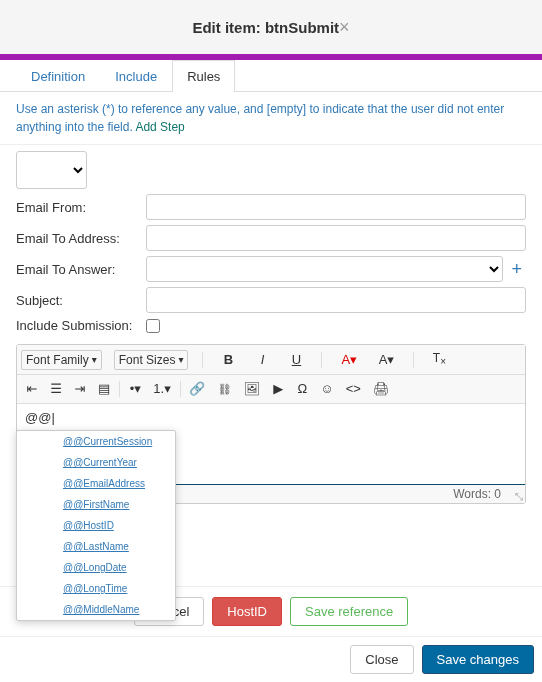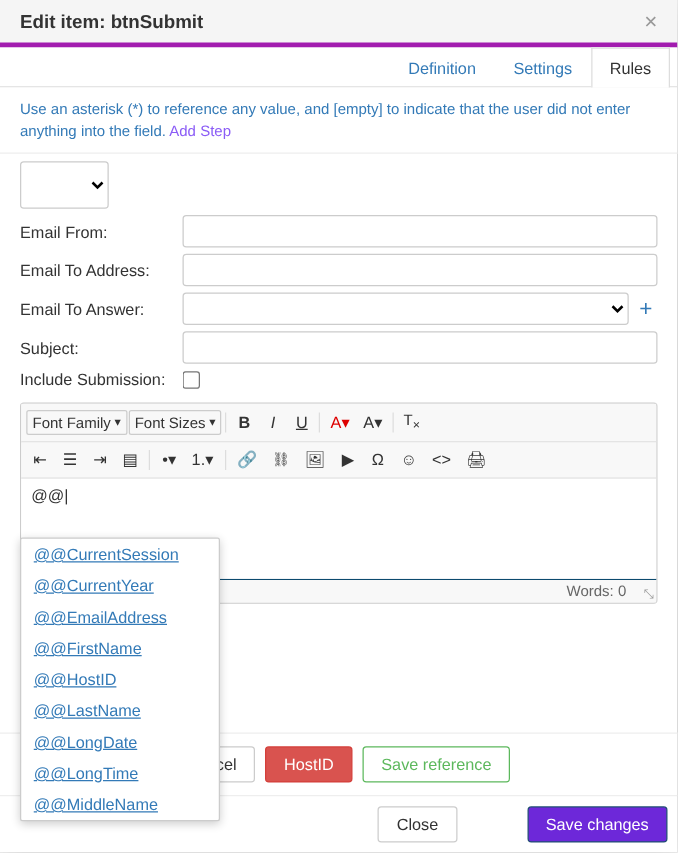--- a/index.html
+++ b/index.html
@@ -16,45 +16,44 @@
     }
     .modal {
       background: #fff;
       width: 542px;
       height: 682px;
       position: relative;
       box-shadow: 0 4px 20px rgba(0,0,0,0.4);
     }
     .modal-header {
       background: #f5f5f5;
-      border-bottom: 4px solid #a21caf;
-      padding: 8px 16px;
-      display: flex;
-      justify-content: space-between;
+      border-bottom: 6px solid #a21caf;
+      padding: 18px 16px;
+      display: flex;
+      justify-content: center;
       align-items: center;
     }
     .modal-title {
       font-size: 15px;
       font-weight: bold;
       color: #333;
     }
     .close-x {
       background: none;
       border: none;
       font-size: 18px;
       cursor: pointer;
       color: #999;
       line-height: 1;
     }
     .tabs {
       display: flex;
       border-bottom: 1px solid #ddd;
-      padding: 0 6px;
-      background: #fff;
-      justify-content: flex-end;
+      padding: 0 16px;
+      background: #fff;
     }
     .tab {
       padding: 8px 14px;
       cursor: pointer;
       font-size: 13px;
       color: #337ab7;
       border: 1px solid transparent;
       border-bottom: none;
       margin-bottom: -1px;
       text-decoration: none;
@@ -67,21 +66,21 @@
       font-weight: normal;
     }
     .rules-hint {
       padding: 8px 16px;
       font-size: 12px;
       color: #337ab7;
       background: #fff;
       border-bottom: 1px solid #eee;
       line-height: 1.5;
     }
-    .rules-hint a { color: #8b5cf6; text-decoration: none; }
+    .rules-hint a { color: #0f766e; text-decoration: none; }
     .form-section {
       padding: 6px 16px;
     }
     .form-row {
       display: flex;
       align-items: center;
       margin-bottom: 5px;
     }
     .form-label {
       width: 130px;
@@ -149,21 +148,21 @@
       border-radius: 3px;
       position: relative;
     }
     .editor-toolbar {
       background: #f8f8f8;
       border-bottom: 1px solid #ddd;
       padding: 3px 4px;
       display: flex;
       align-items: center;
       flex-wrap: wrap;
-      gap: 1px;
+      gap: 12px;
     }
     .toolbar-btn {
       background: none;
       border: 1px solid transparent;
       border-radius: 2px;
       cursor: pointer;
       padding: 2px 4px;
       font-size: 13px;
       color: #333;
       line-height: 1.2;
@@ -230,25 +229,26 @@
       top: 430px;
       background: #fff;
       border: 1px solid #ccc;
       box-shadow: 0 2px 8px rgba(0,0,0,0.2);
       z-index: 100;
       min-width: 160px;
       border-radius: 2px;
     }
     .autocomplete-item {
       padding: 5px 10px;
-      font-size: 13px;
+      font-size: 10px;
       color: #337ab7;
       cursor: pointer;
       text-decoration: underline;
       display: block;
+      margin-left: 36px;
     }
     
     .modal-footer-area {
       position: absolute;
       bottom: 0;
       left: 0;
       right: 0;
       background: #fff;
       border-top: 1px solid #eee;
     }
@@ -277,24 +277,23 @@
       background: #d9534f;
       border-color: #d43f3a;
       color: #fff;
     }
     .btn-success-outline {
       background: #fff;
       border-color: #4cae4c;
       color: #5cb85c;
     }
     .btn-primary-dark {
-      background: #6d28d9;
+      background: #0369a1;
       border-color: #204d74;
       color: #fff;
-      margin-left: 48px;
     }
     .btn-close {
       background: #fff;
       border-color: #ccc;
       color: #333;
     }
     .save-changes-row {
       display: flex;
       align-items: center;
       justify-content: flex-end;
@@ -308,21 +307,21 @@
 
 <div class="modal">
 
   <div class="modal-header">
     <span class="modal-title">Edit item: btnSubmit</span>
     <button class="close-x">×</button>
   </div>
 
   <div class="tabs">
     <a class="tab">Definition</a>
-    <a class="tab">Settings</a>
+    <a class="tab">Include</a>
     <a class="tab active">Rules</a>
   </div>
 
   <div class="rules-hint">
     <span>Use an asterisk (*) to reference any value, and [empty] to indicate that the user did not enter anything into the field.</span>
     <a href="#">Add Step</a>
   </div>
 
   <div class="form-section">
 

